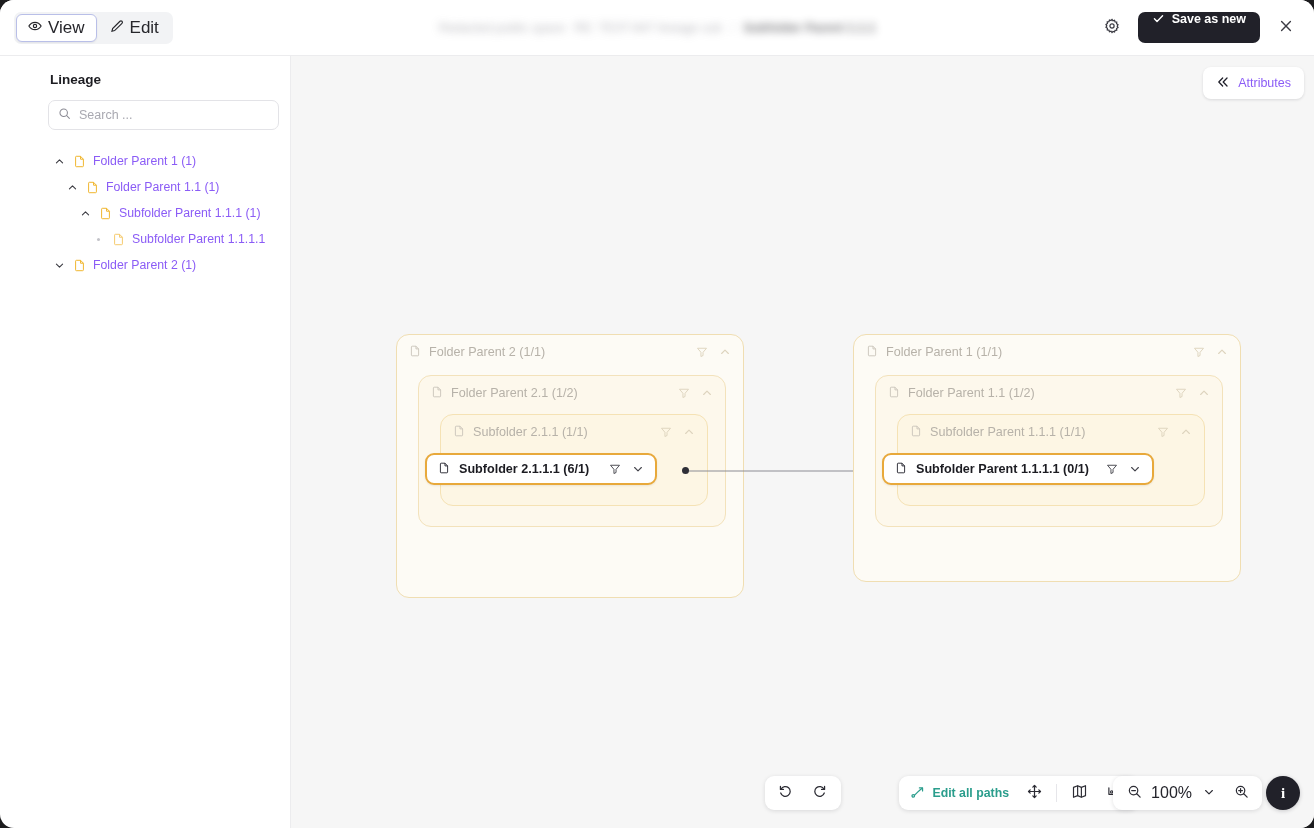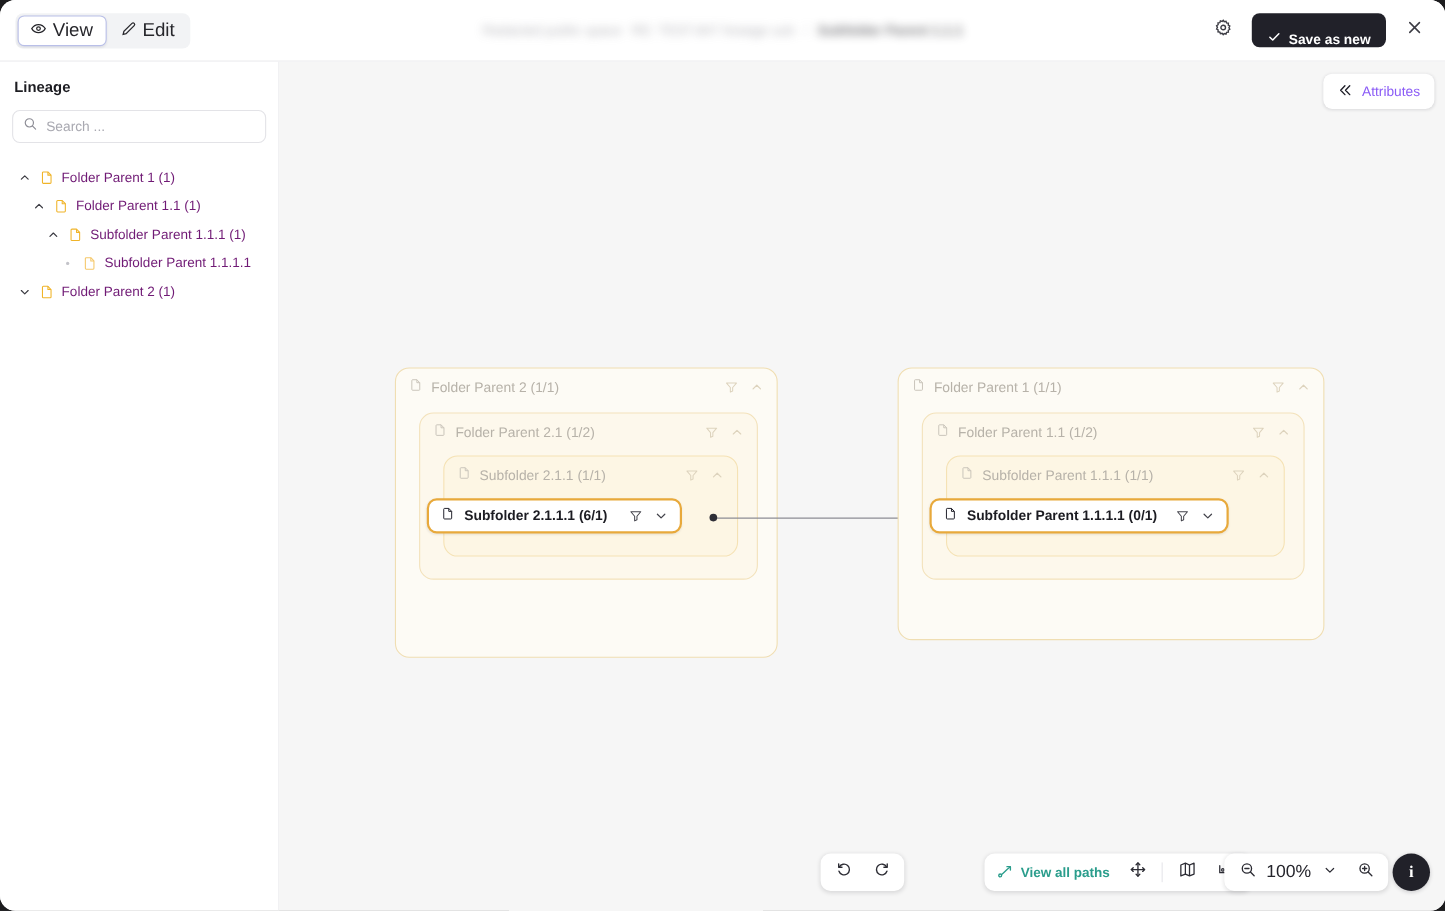--- a/index.html
+++ b/index.html
@@ -62,29 +62,29 @@
   .topbar-right {
     margin-left: auto; display: flex; align-items: center; gap: 12px;
     position: relative; z-index: 5;
   }
   .icon-btn {
     width: 28px; height: 28px; border-radius: 6px;
     display: flex; align-items: center; justify-content: center;
     cursor: pointer; color: #3c3c44; background: transparent; border: none;
   }
   .save-btn {
-    display: flex; align-items: flex-end; gap: 7px;
+    display: flex; align-items: flex-start; gap: 7px;
     height: 31px; padding: 0 14px;
     background: #212129; color: #fff;
     border-radius: 7px; font-size: 12.5px; font-weight: 600;
     cursor: pointer; border: none;
   }
 
   
-  .body { flex: 1; display: flex; min-height: 0; position: relative; }
+  .body { flex: 1; display: flex; min-height: 0; position: relative; padding-left: 37px; }
 
   
   .sidebar {
     width: 254px; min-width: 254px;
     background: #ffffff;
     border-right: 1px solid #ececee;
     padding: 14px 11px 0 11px;
     display: flex; flex-direction: column;
   }
   .sidebar-title {
@@ -109,21 +109,21 @@
     height: 26px; border-radius: 5px;
     cursor: pointer; padding-right: 4px;
   }
   .tw-caret {
     width: 14px; height: 14px; display: flex;
     align-items: center; justify-content: center;
     color: #3b3b42; flex: 0 0 14px;
   }
   .tw-dot { width: 14px; flex: 0 0 14px; display:flex; align-items:center; justify-content:center; }
   .tw-dot i { width: 3px; height: 3px; border-radius: 50%; background: #c3c3c9; display:block; }
-  .tw-label { font-size: 12.3px; color: #701a75; white-space: nowrap; }
+  .tw-label { font-size: 12.3px; color: #8b5cf6; white-space: nowrap; }
   .file-ic { flex: 0 0 13px; display: flex; align-items: center; }
 
   
   .canvas {
     flex: 1; position: relative;
     background: #f6f6f6;
     overflow: hidden;
   }
   .attributes-btn {
     position: absolute; right: 10px; top: 11px;
@@ -604,21 +604,21 @@
 
       <div class="bar bar-tools">
         <div class="show-paths">
           <span>
             <svg width="14" height="14" viewBox="0 0 16 16" fill="none" stroke="#2a9d8c" stroke-width="1.4" stroke-linecap="round" stroke-linejoin="round">
               <circle cx="2.6" cy="12.4" r="1.5"></circle>
               <path d="M4.4 11.2C7 9 9 6.4 12.8 3.6"></path>
               <path d="M9.6 3.3h3.6v3.5"></path>
             </svg>
           </span>
-          <span>View all paths</span>
+          <span>Edit all paths</span>
         </div>
         <div class="bar-btn">
           <span>
             <svg width="15" height="15" viewBox="0 0 16 16" fill="none" stroke="#2c2c34" stroke-width="1.3" stroke-linecap="round" stroke-linejoin="round">
               <path d="M8 1.6v12.8M1.6 8h12.8"></path>
               <path d="M6.2 3.4L8 1.6l1.8 1.8M6.2 12.6L8 14.4l1.8-1.8M3.4 6.2L1.6 8l1.8 1.8M12.6 6.2L14.4 8l-1.8 1.8"></path>
             </svg>
           </span>
         </div>
         <div class="vdiv"></div>

